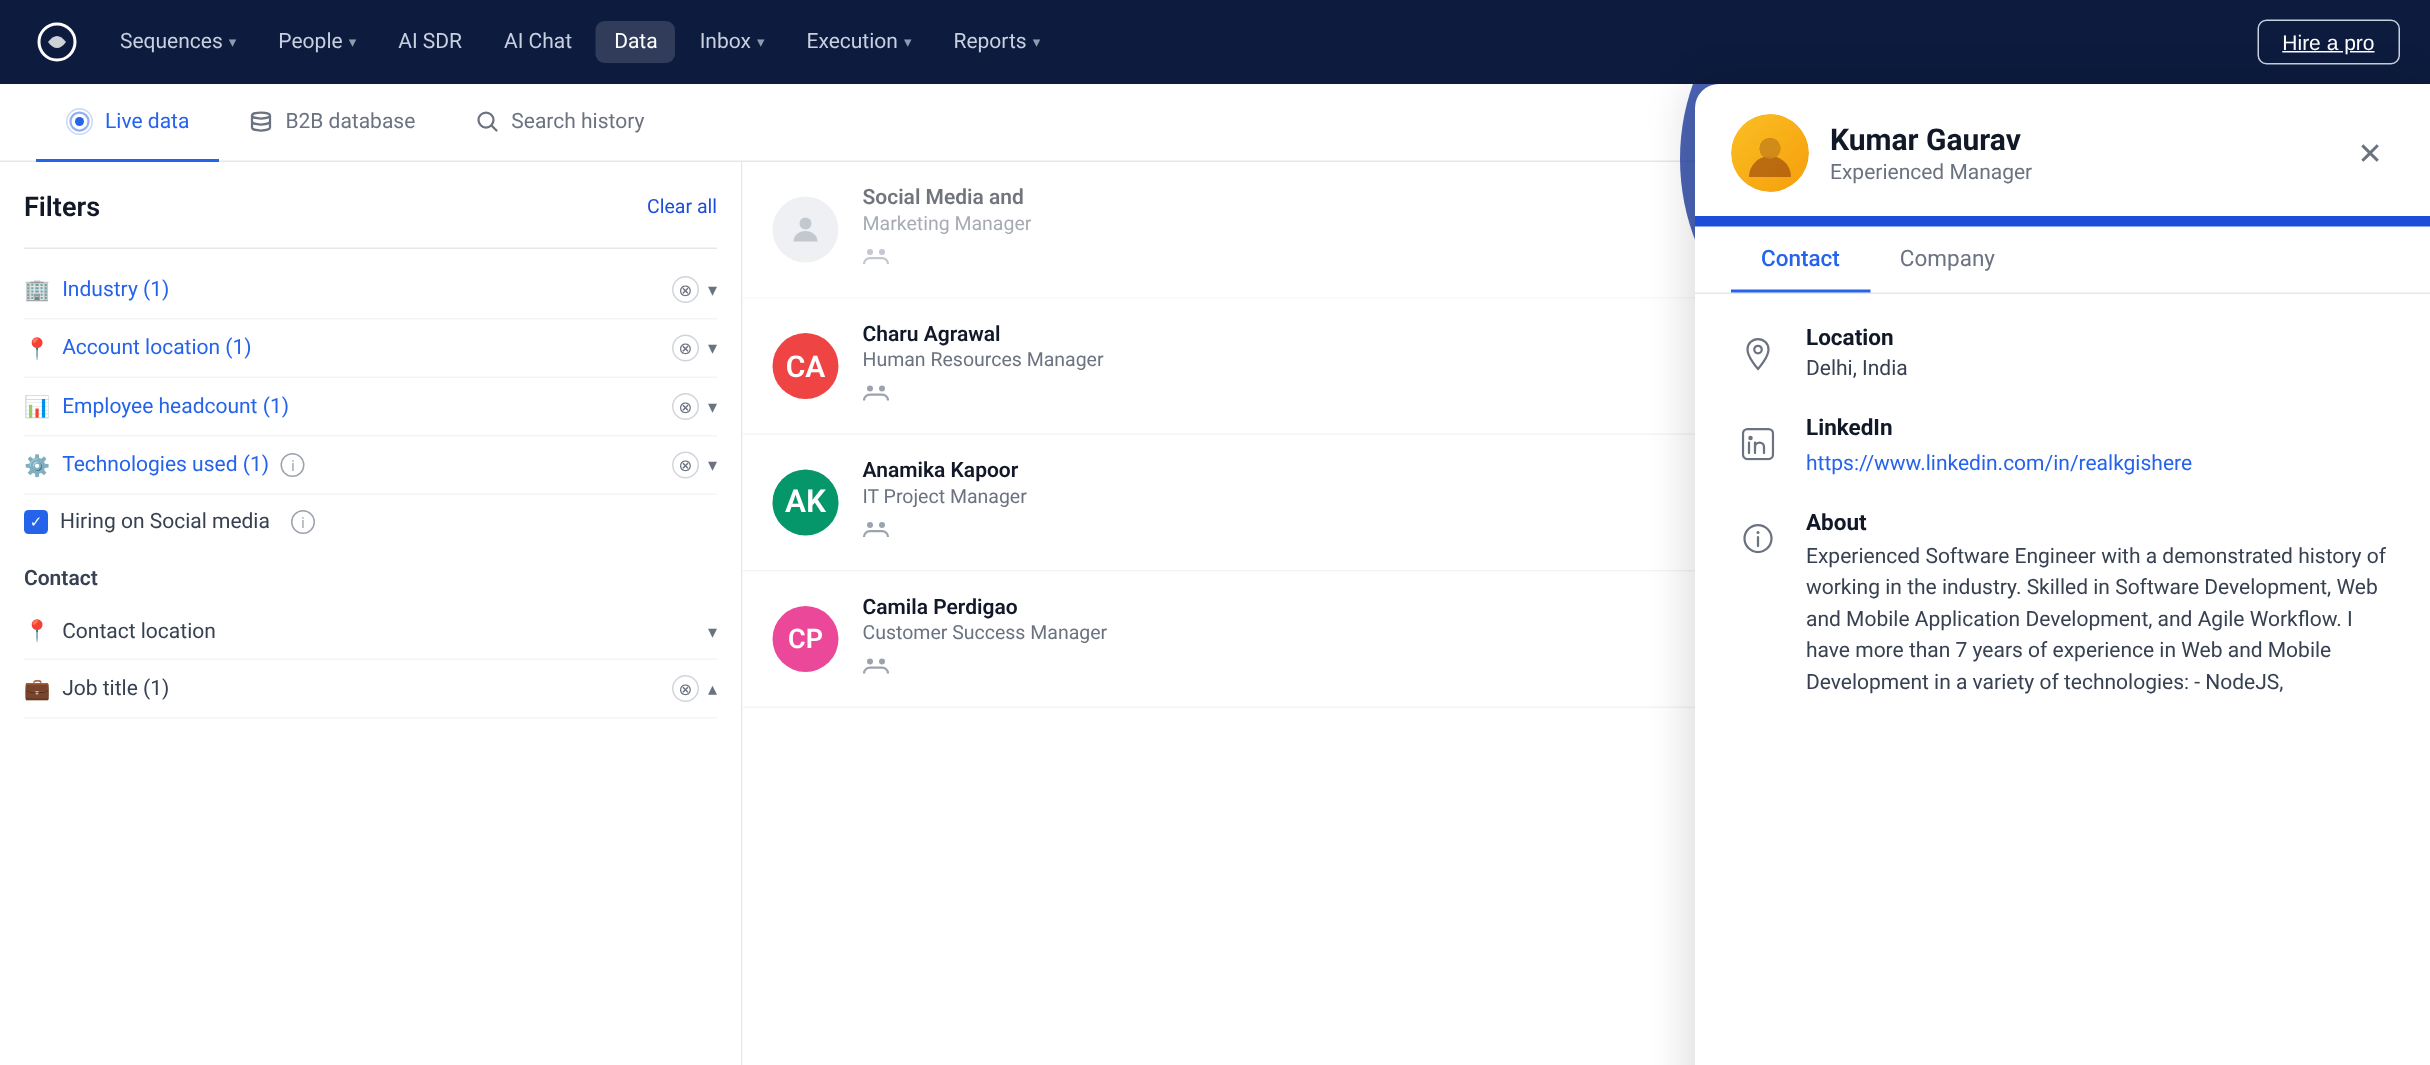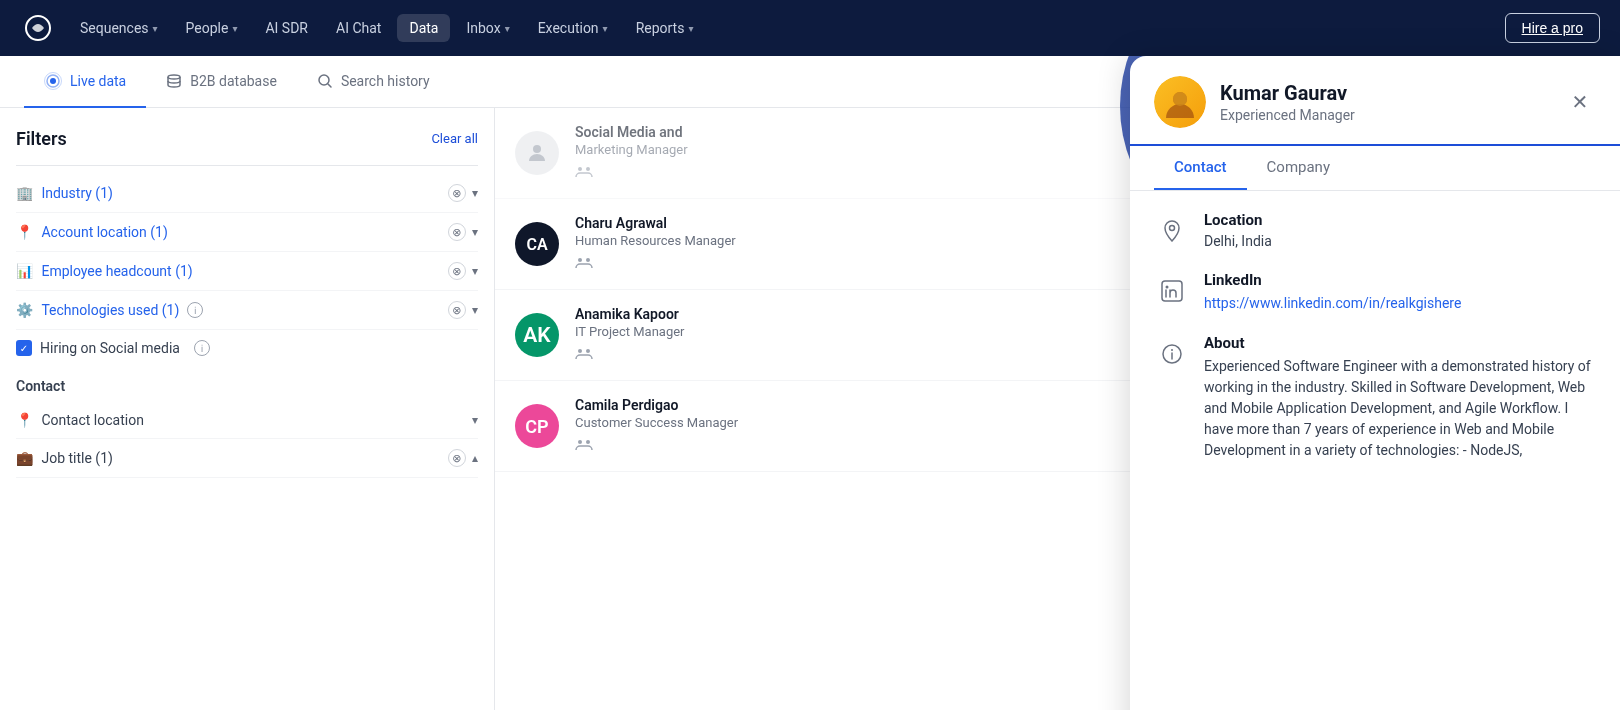--- a/index.html
+++ b/index.html
@@ -320,21 +320,21 @@
       z-index: 20;
       overflow: hidden;
       display: flex;
       flex-direction: column;
     }
     .panel-header {
       display: flex;
       align-items: center;
       padding: 20px 24px 16px;
       gap: 14px;
-      border-bottom: 2px solid #1d4ed8;
+      border-bottom: 7px solid #1d4ed8;
     }
     .panel-avatar {
       width: 52px; height: 52px;
       border-radius: 50%;
       background: #f3f4f6;
       overflow: hidden;
       display: flex;
       align-items: center;
       justify-content: center;
       flex-shrink: 0;
@@ -658,21 +658,21 @@
               </svg>
           </div>
         </div>
         <div class="person-location">
         </div>
         <div class="company-info">
         </div>
       </div>
 
       <div class="table-row">
-        <div class="person-avatar" style="background: #0f172a; font-size: 16px;">CA</div>
+        <div class="person-avatar" style="background: #ef4444; font-size: 20px;">CA</div>
         <div class="person-info">
           <div class="person-name">Charu Agrawal</div>
           <div class="person-title">Human Resources Manager</div>
           <div class="person-connect">
             <svg width="18" height="14" viewBox="0 0 18 14" fill="none">
                 <circle cx="5" cy="5" r="2" fill="#9ca3af"></circle>
                 <circle cx="13" cy="5" r="2" fill="#9ca3af"></circle>
                 <path d="M1 13c0-2.2 1.8-4 4-4h8c2.2 0 4 1.8 4 4" stroke="#9ca3af" stroke-width="1.5" fill="none"></path>
               </svg>
           </div>

